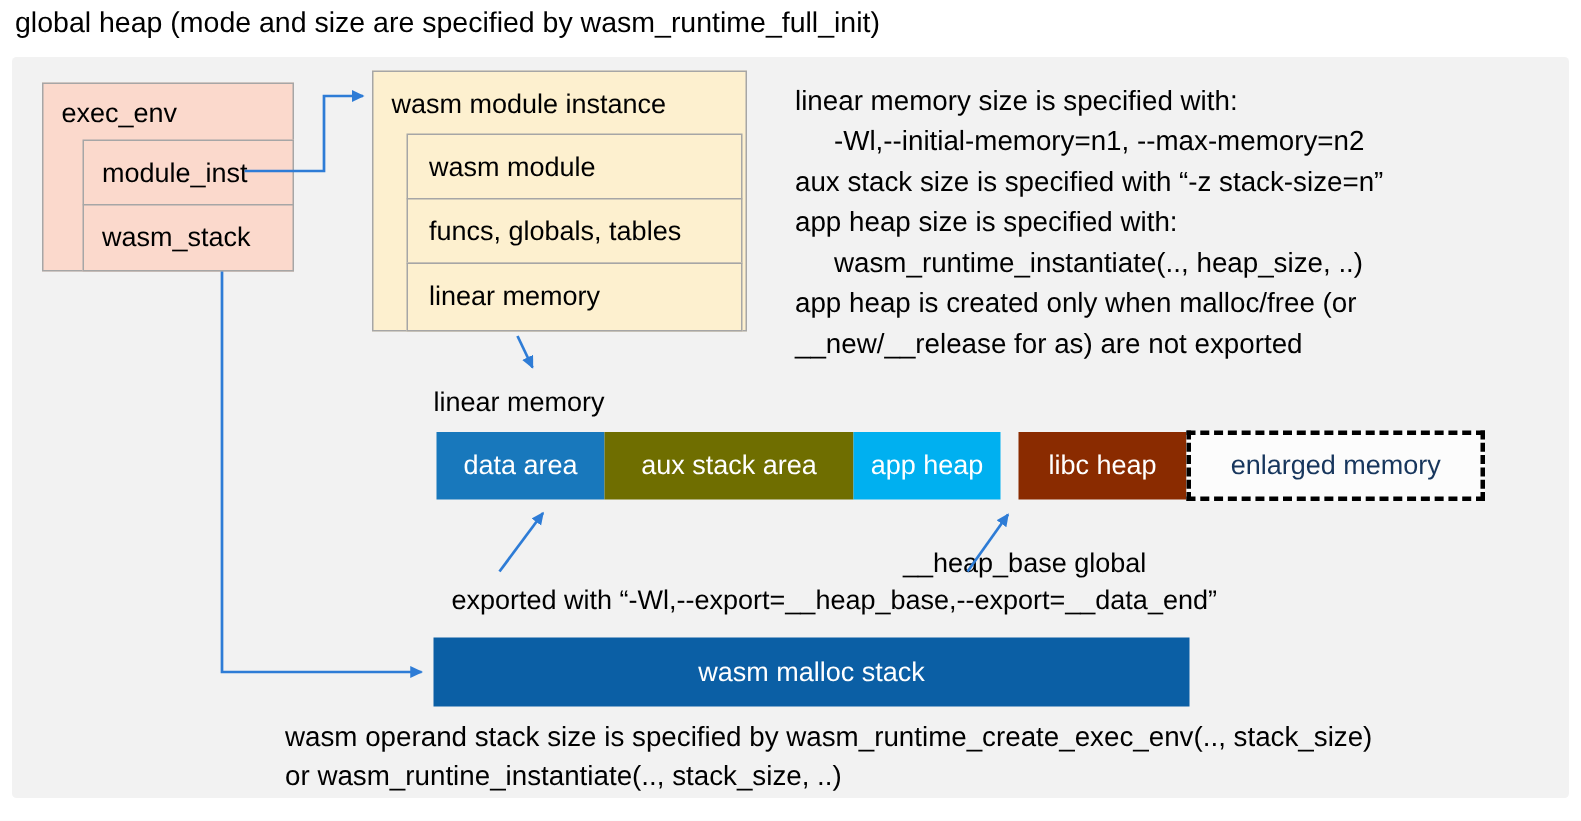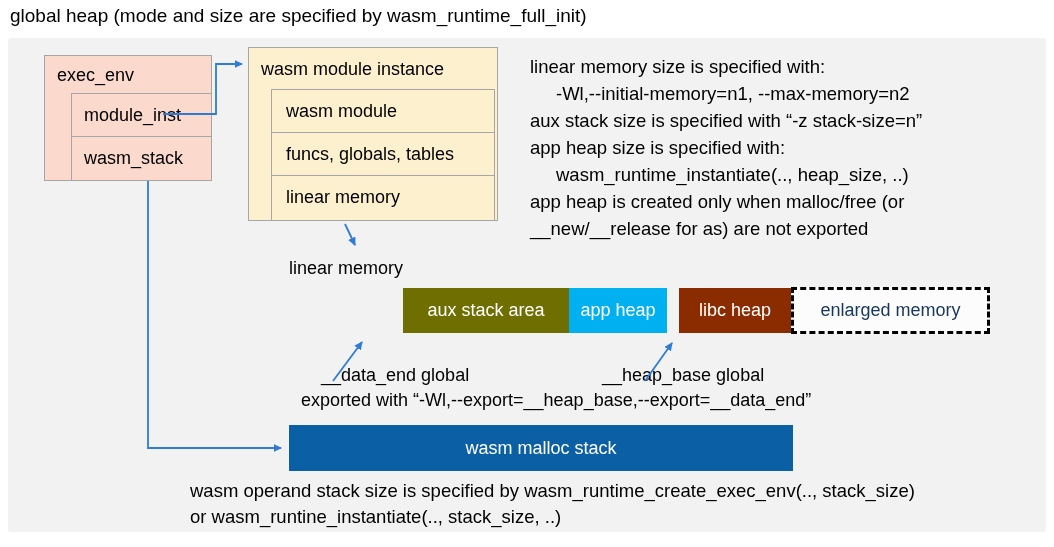--- a/index.html
+++ b/index.html
@@ -3,21 +3,21 @@
 <meta charset="utf-8">
 <style>
   html,body{margin:0;padding:0;background:#ffffff;width:1054px;height:547px;overflow:hidden;
     font-family:"Liberation Sans","DejaVu Sans",sans-serif;color:#000;}
   .stage{position:relative;width:1054px;height:547px;}
   .title{position:absolute;left:10px;top:3px;font-size:19px;line-height:26px;color:#000;}
   .canvas{position:absolute;left:8px;top:38px;width:1038px;height:494px;background:#f2f2f2;border-radius:3px;}
 
   
   .box{position:absolute;border:1px solid #a6a6a6;box-sizing:border-box;font-size:18px;}
-  .exec{left:28px;top:55px;width:168px;height:126px;background:#fbd9cc;margin-left:16px;}
+  .exec{left:28px;top:55px;width:168px;height:126px;background:#fbd9cc;}
   .exec .hdr{position:absolute;left:0;top:0;width:100%;height:38px;line-height:38px;padding-left:12px;box-sizing:border-box;}
   .exec .row{position:absolute;left:26px;width:141px;height:44px;line-height:43px;padding-left:12px;
     border:1px solid #a6a6a6;box-sizing:border-box;background:#fbd9cc;}
   .exec .row.r0{top:37px;}
   .exec .row.r1{top:80px;height:45px;}
 
   .mod{left:248px;top:47px;width:250px;height:174px;background:#fdf0cf;}
   .mod .hdr{position:absolute;left:0;top:0;width:100%;height:42px;line-height:42px;padding-left:12px;box-sizing:border-box;}
   .mod .row{position:absolute;left:22px;width:224px;height:44px;line-height:43px;padding-left:14px;
     border:1px solid #a6a6a6;box-sizing:border-box;background:#fdf0cf;}
@@ -79,26 +79,26 @@
     <div class="note">linear memory size is specified with:</div>
     <div class="note ind">-Wl,--initial-memory=n1, --max-memory=n2</div>
     <div class="note">aux stack size is specified with “-z stack-size=n”</div>
     <div class="note">app heap size is specified with:</div>
     <div class="note ind">wasm_runtime_instantiate(.., heap_size, ..)</div>
     <div class="note">app heap is created only when malloc/free (or</div>
     <div class="note">__new/__release for as) are not exported</div>
   </div>
 
   <div class="lm-label">linear memory</div>
+  <div class="bar seg0" style="background: rgb(24, 120, 188);">data area</div>
   <div class="bar seg1" style="background: rgb(111, 110, 0);">aux stack area</div>
   <div class="bar seg2" style="background: rgb(0, 176, 240);">app heap</div>
   <div class="bar seg3" style="background: rgb(138, 43, 0);">libc heap</div>
   <div class="bar seg4">enlarged memory</div>
 
-  <div class="ann ann-dataend">__data_end global</div>
   <div class="ann ann-heapbase">__heap_base global</div>
   <div class="ann ann-exported">exported with “-Wl,--export=__heap_base,--export=__data_end”</div>
 
   <div class="opstack">wasm malloc stack</div>
 
   <div class="footer">
     <div>wasm operand stack size is specified by wasm_runtime_create_exec_env(.., stack_size)</div>
     <div>or wasm_runtine_instantiate(.., stack_size, ..)</div>
   </div>
 

